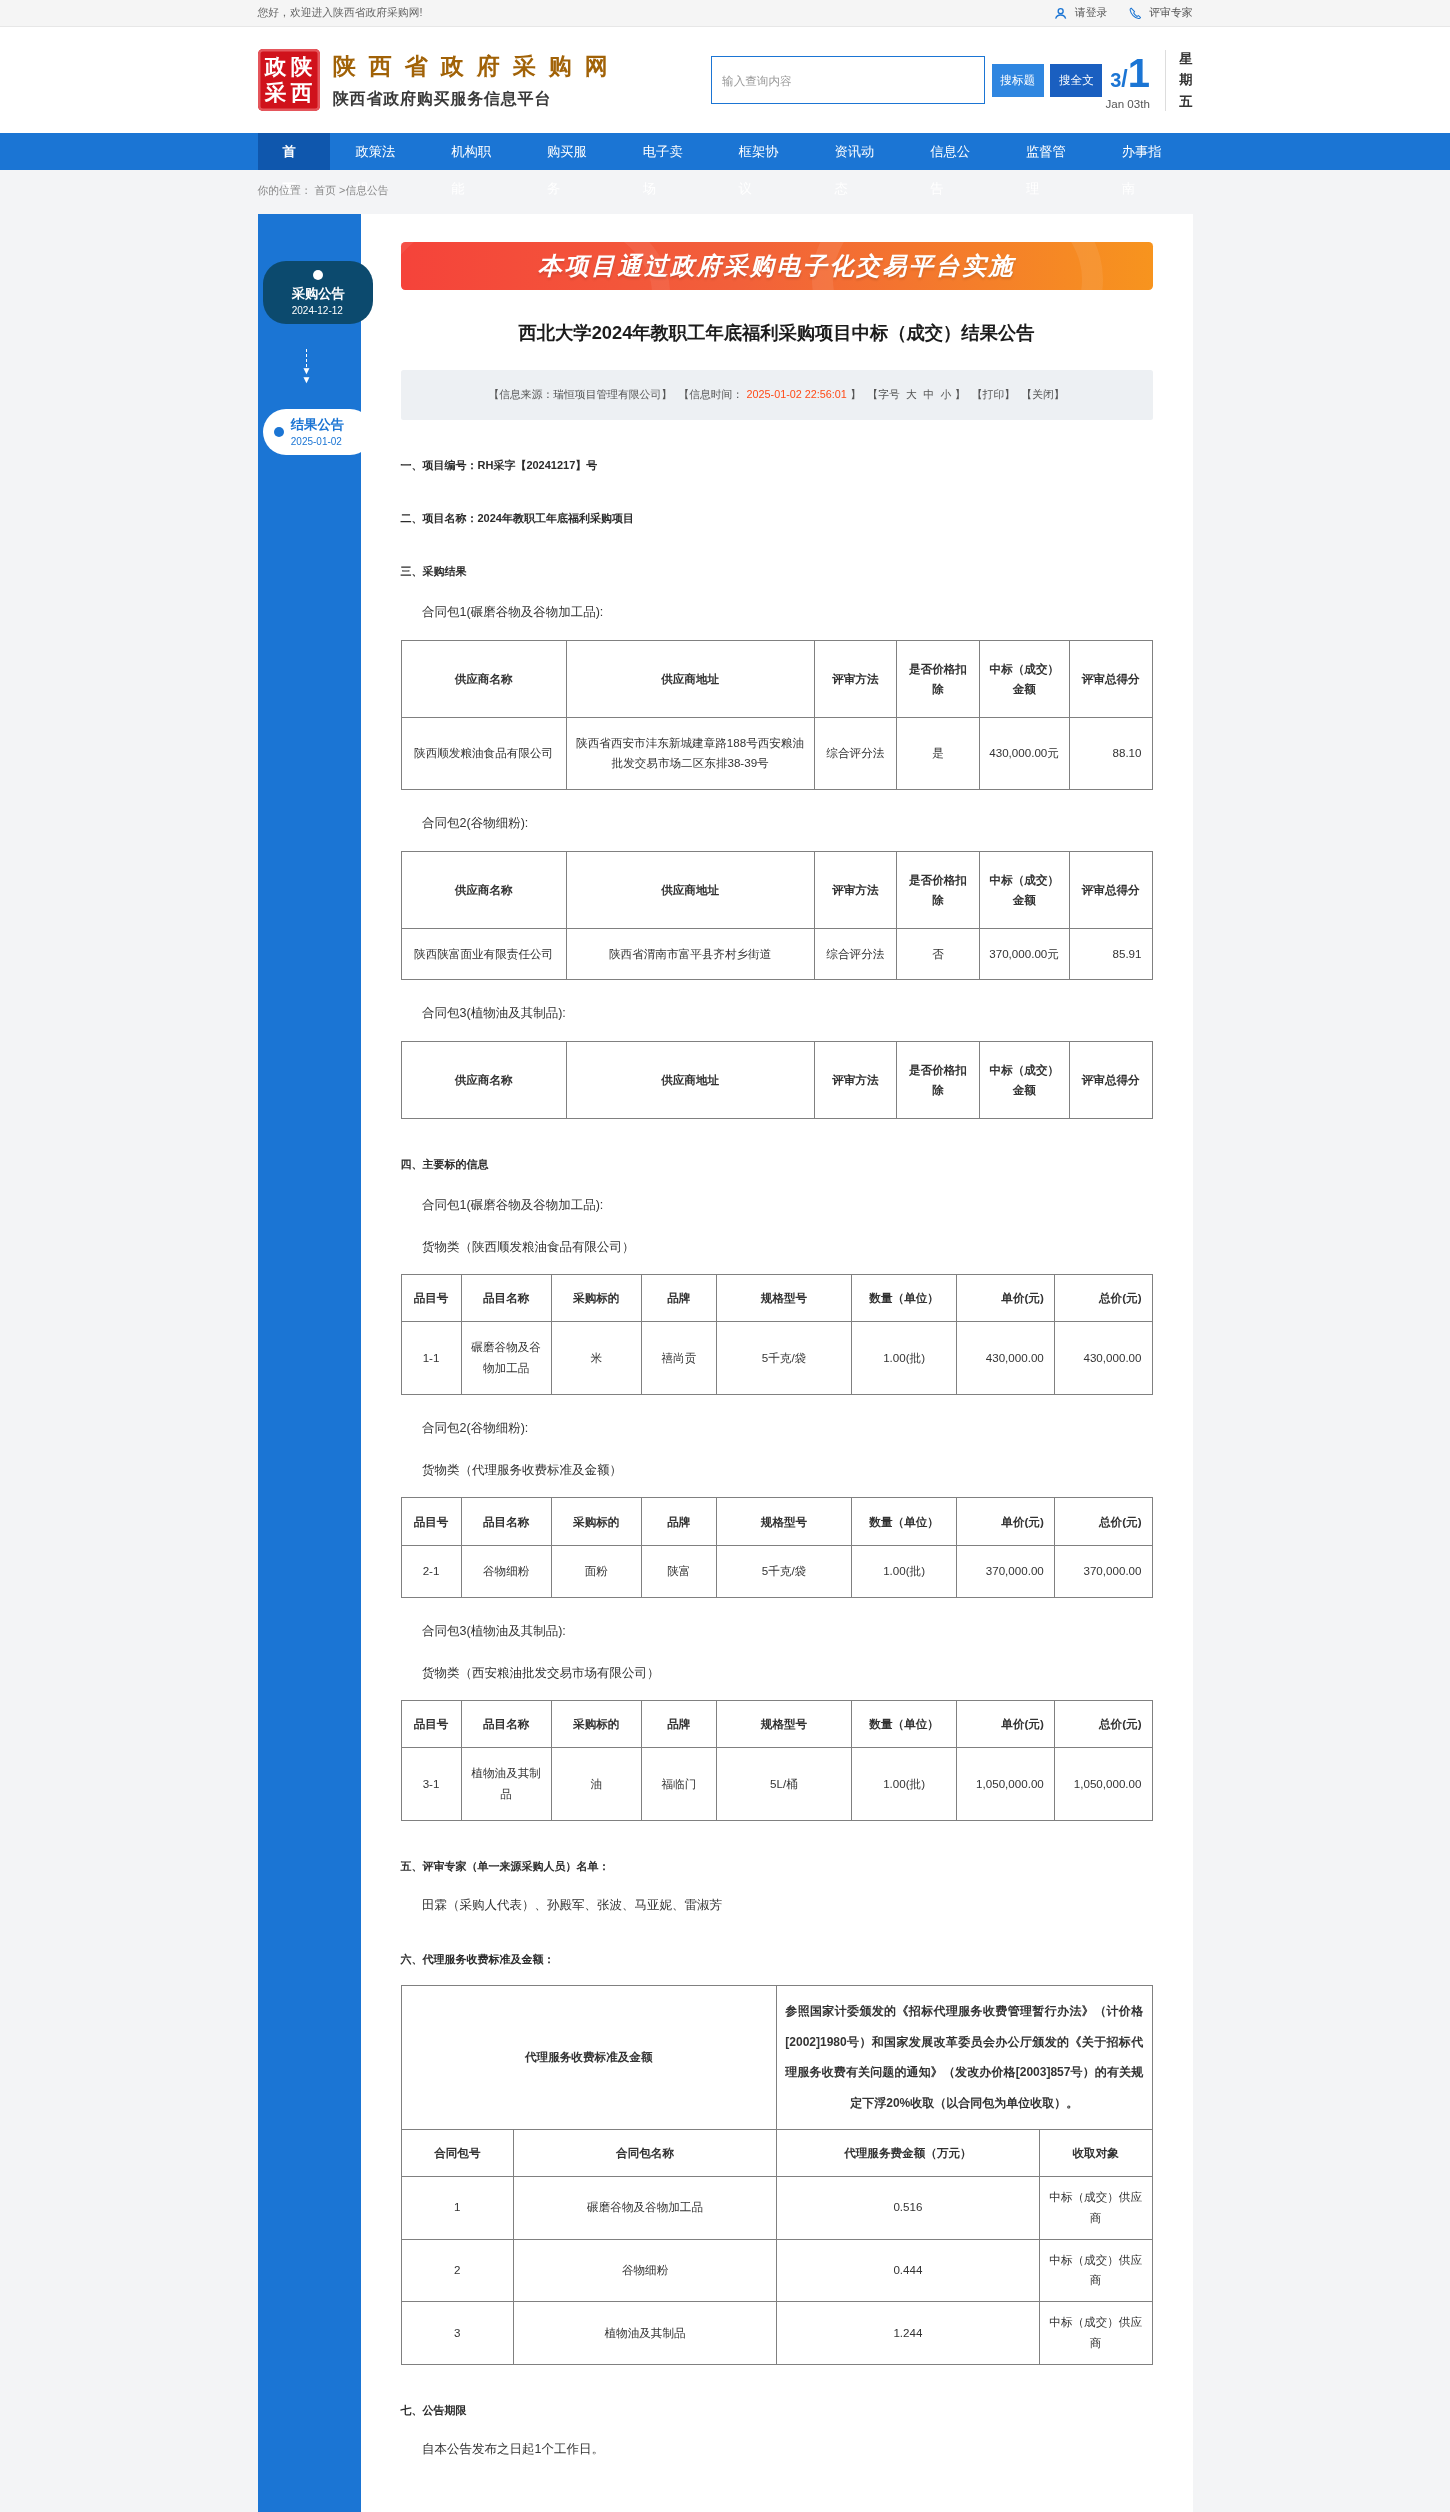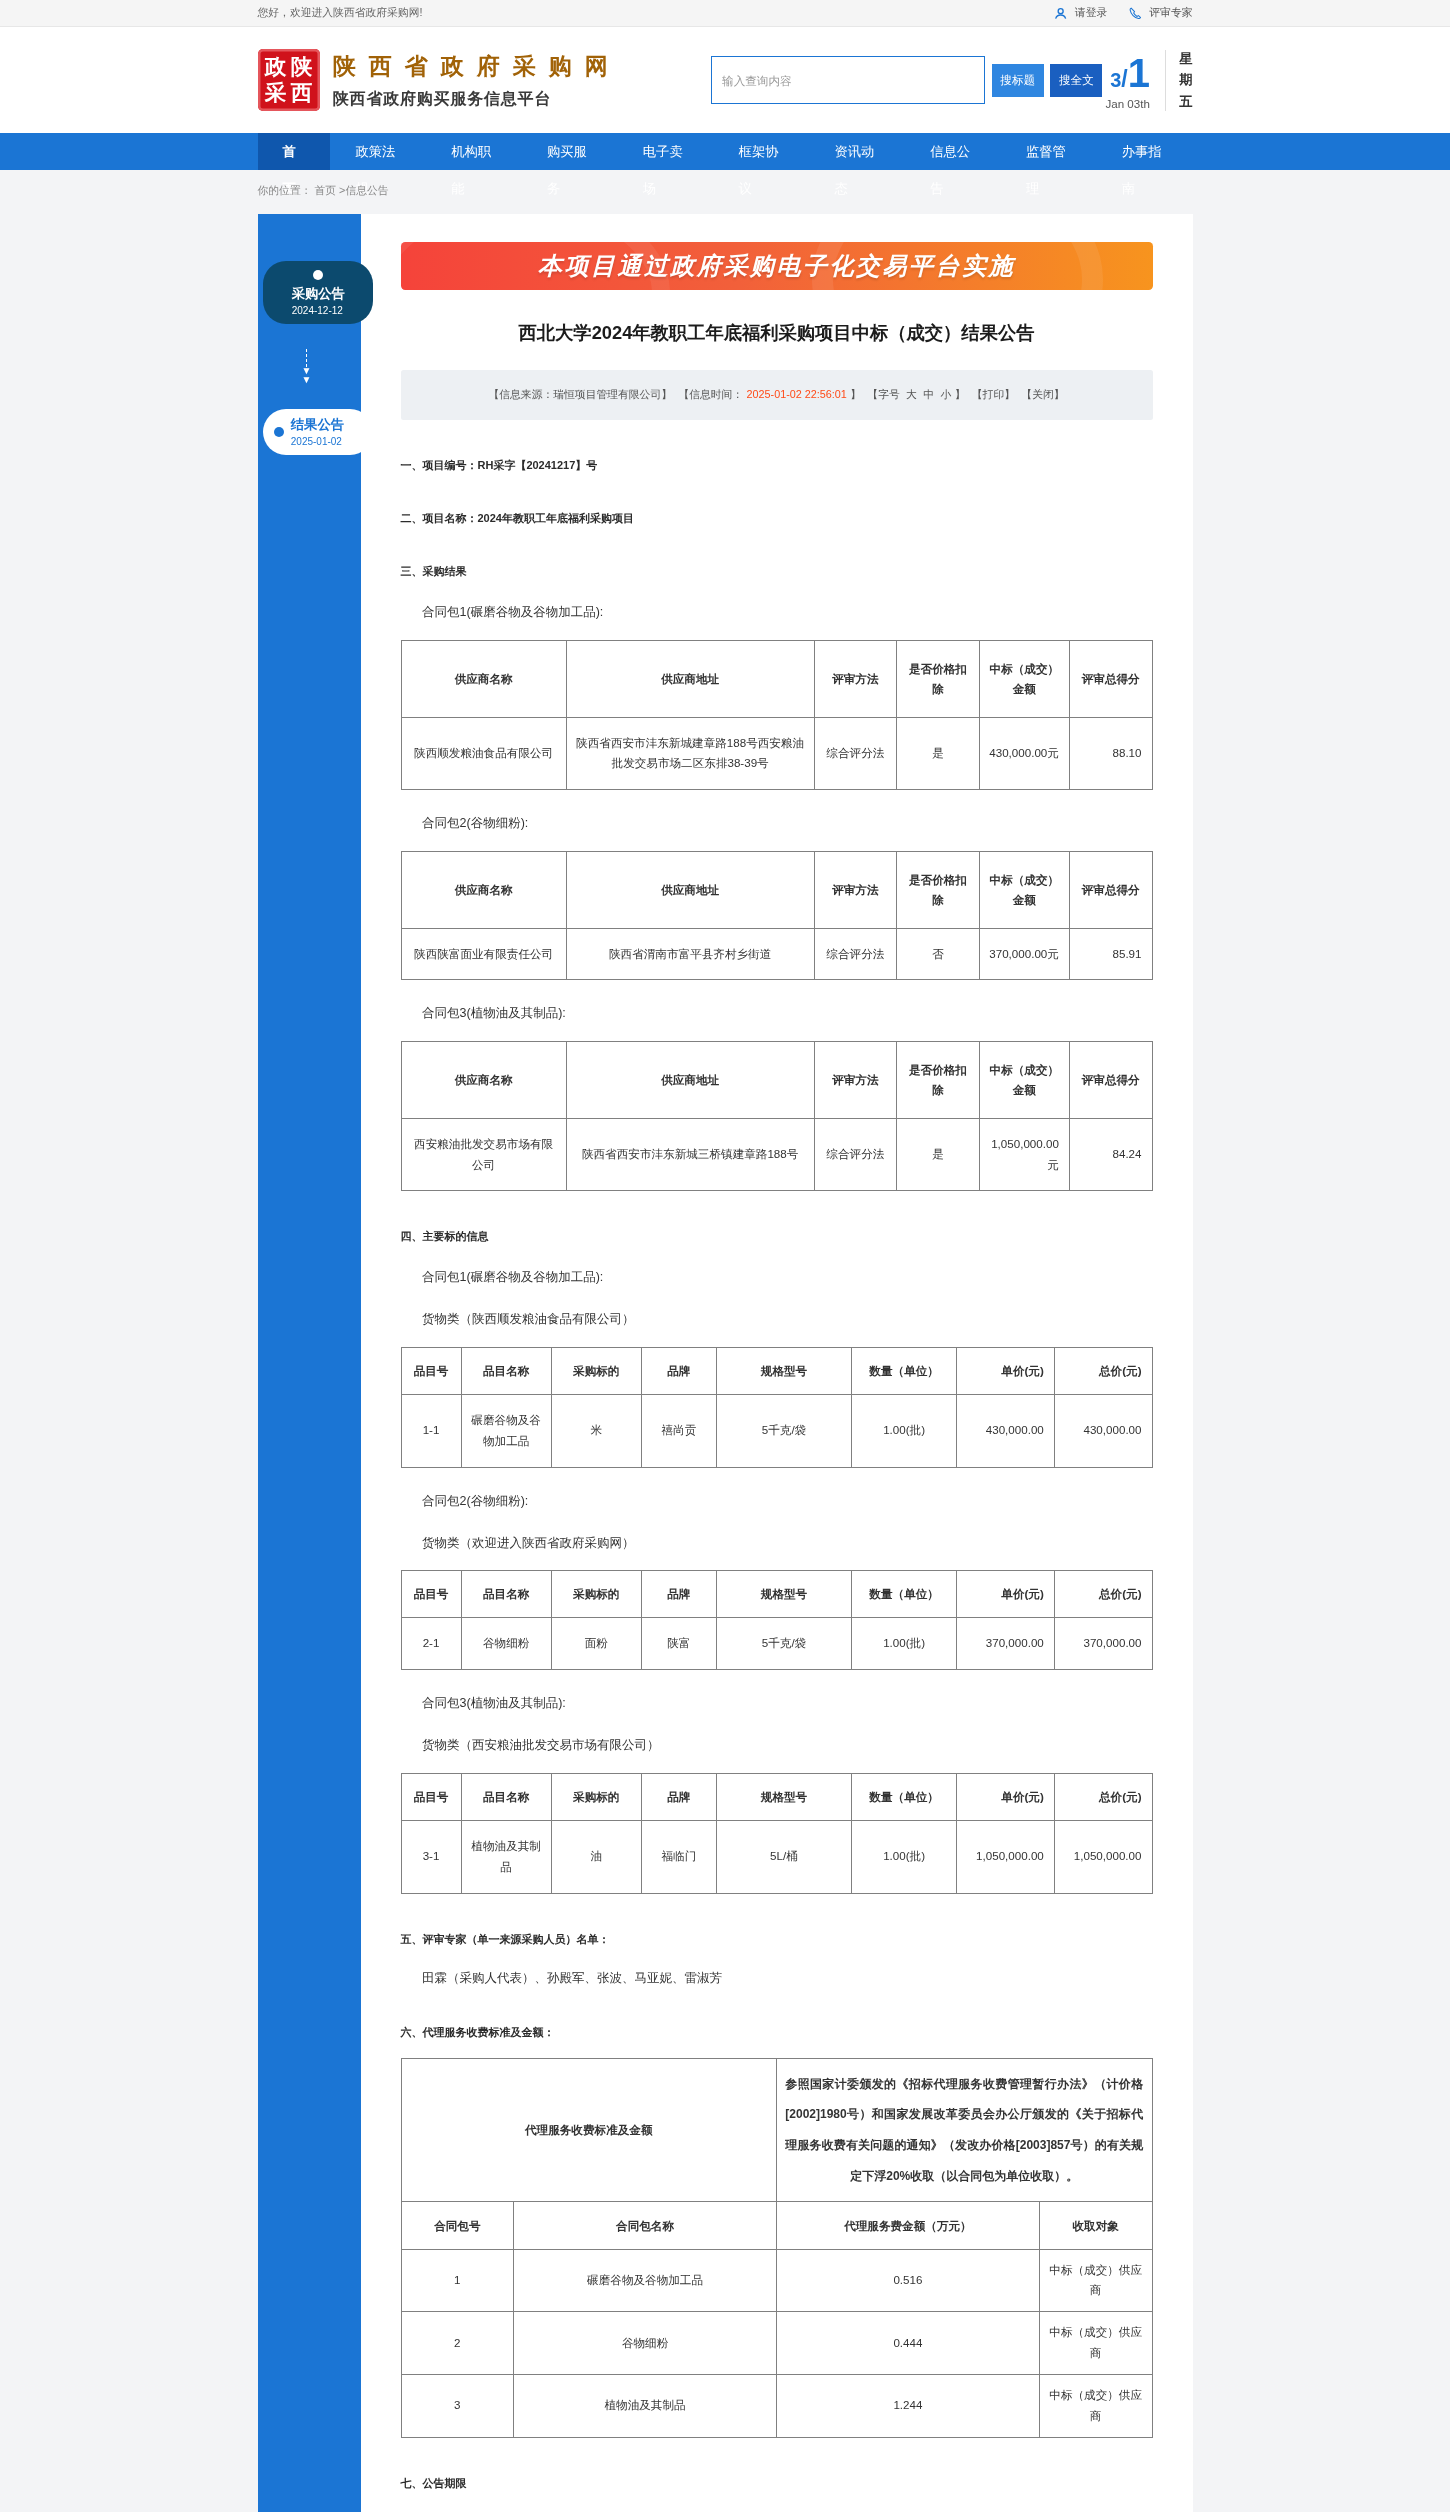--- a/index.html
+++ b/index.html
@@ -288,28 +288,20 @@
         </colgroup>
       <tbody>
           <tr>
         <th>供应商名称</th>
             <th>供应商地址</th>
             <th>评审方法</th>
             <th>是否价格扣除</th>
             <th>中标（成交）金额</th>
             <th>评审总得分</th>
       </tr>
-      <tr>
-        <td>西安粮油批发交易市场有限公司</td>
-        <td>陕西省西安市沣东新城三桥镇建章路188号</td>
-        <td>综合评分法</td>
-        <td>是</td>
-        <td class="num">1,050,000.00元</td>
-        <td class="num">84.24</td>
-      </tr>
     </tbody>
       </table>
 
     <div class="sec-h">四、主要标的信息</div>
 
     <div class="pkg-label">合同包1(碾磨谷物及谷物加工品):</div>
     <div class="pkg-label">货物类（陕西顺发粮油食品有限公司）</div>
     <table>
       <colgroup>
           <col style="width:8%">
@@ -339,21 +331,21 @@
         <td>禧尚贡</td>
         <td>5千克/袋</td>
         <td>1.00(批)</td>
         <td class="num">430,000.00</td>
         <td class="num">430,000.00</td>
       </tr>
     </tbody>
       </table>
 
     <div class="pkg-label">合同包2(谷物细粉):</div>
-    <div class="pkg-label">货物类（欢迎进入陕西省政府采购网）</div>
+    <div class="pkg-label">货物类（代理服务收费标准及金额）</div>
     <table>
       <colgroup>
           <col style="width:8%">
           <col style="width:12%">
           <col style="width:12%">
           <col style="width:10%">
           <col style="width:18%">
           <col style="width:14%">
           <col style="width:13%">
           <col style="width:13%">

